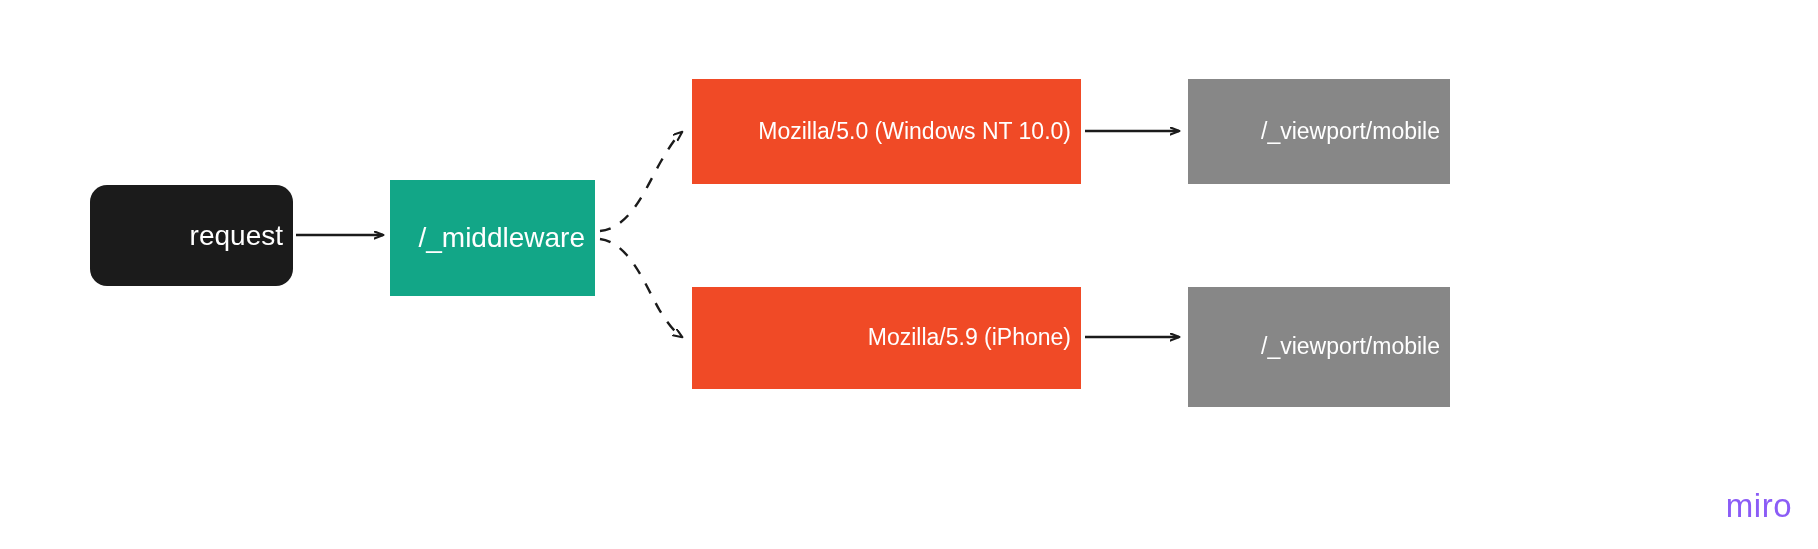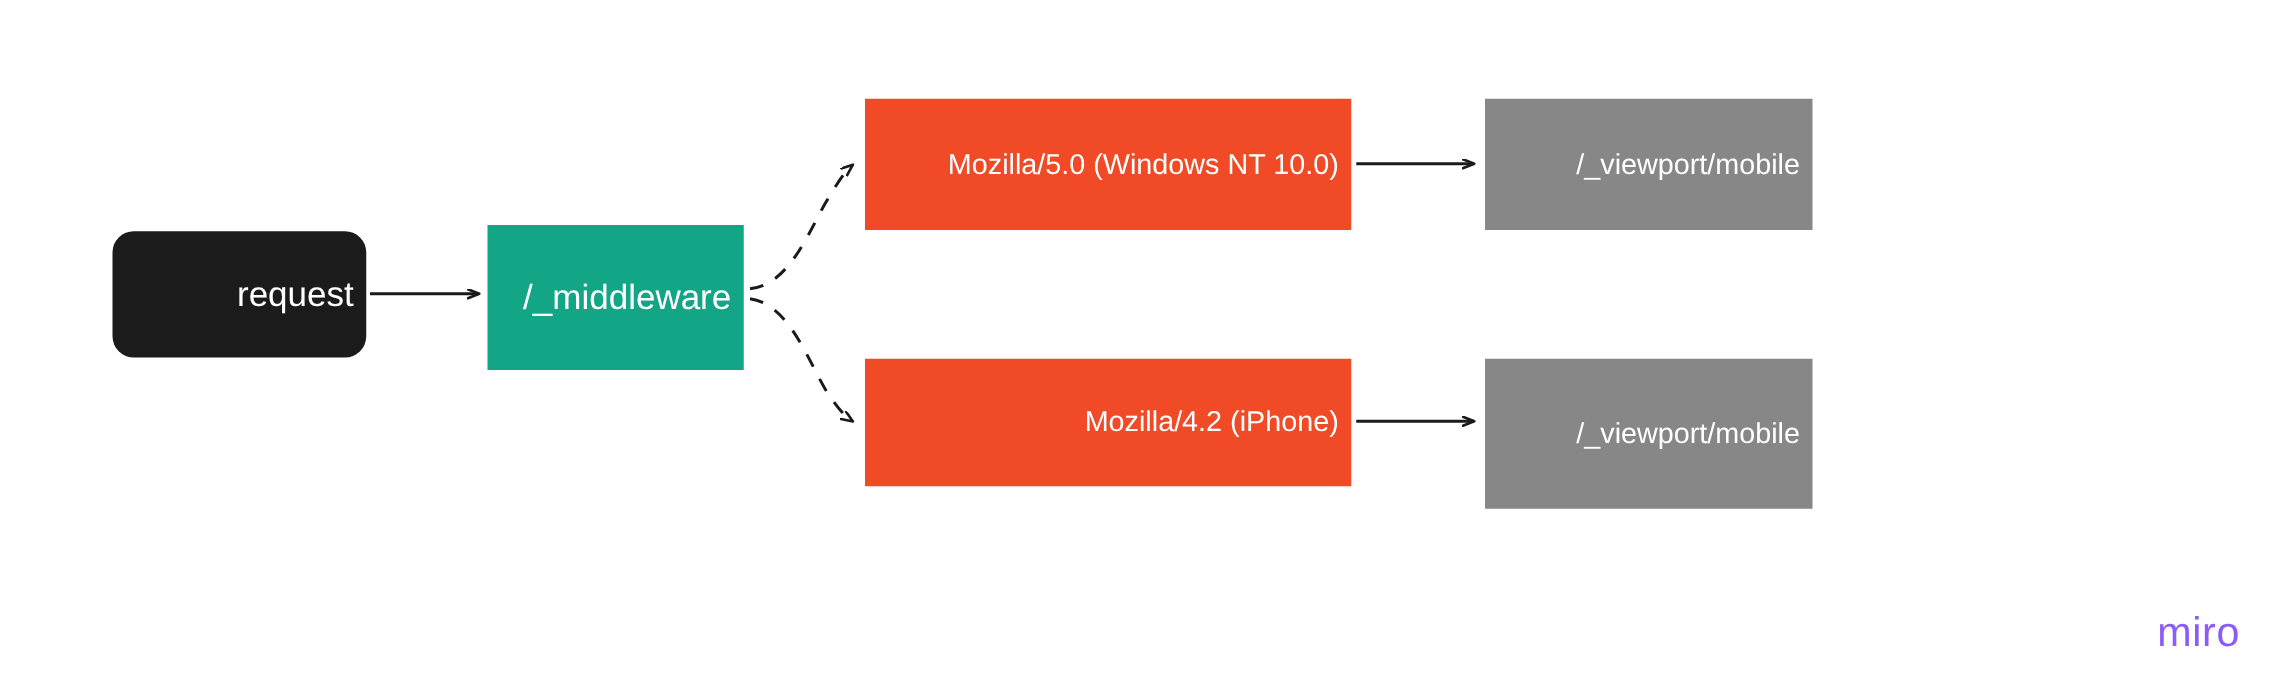--- a/index.html
+++ b/index.html
@@ -146,21 +146,21 @@
 
   <div class="node" id="node-middleware">
     <span class="node-label">/_middleware</span>
   </div>
 
   <div class="node" id="node-ua-desktop">
     <span class="node-label">Mozilla/5.0 (Windows NT 10.0)</span>
   </div>
 
   <div class="node" id="node-ua-mobile">
-    <span class="node-label">Mozilla/4.2 (iPhone)</span>
+    <span class="node-label">Mozilla/5.9 (iPhone)</span>
   </div>
 
   <div class="node" id="node-viewport-desktop">
     <span class="node-label">/_viewport/mobile</span>
   </div>
 
   <div class="node" id="node-viewport-mobile">
     <span class="node-label">/_viewport/mobile</span>
   </div>
 

